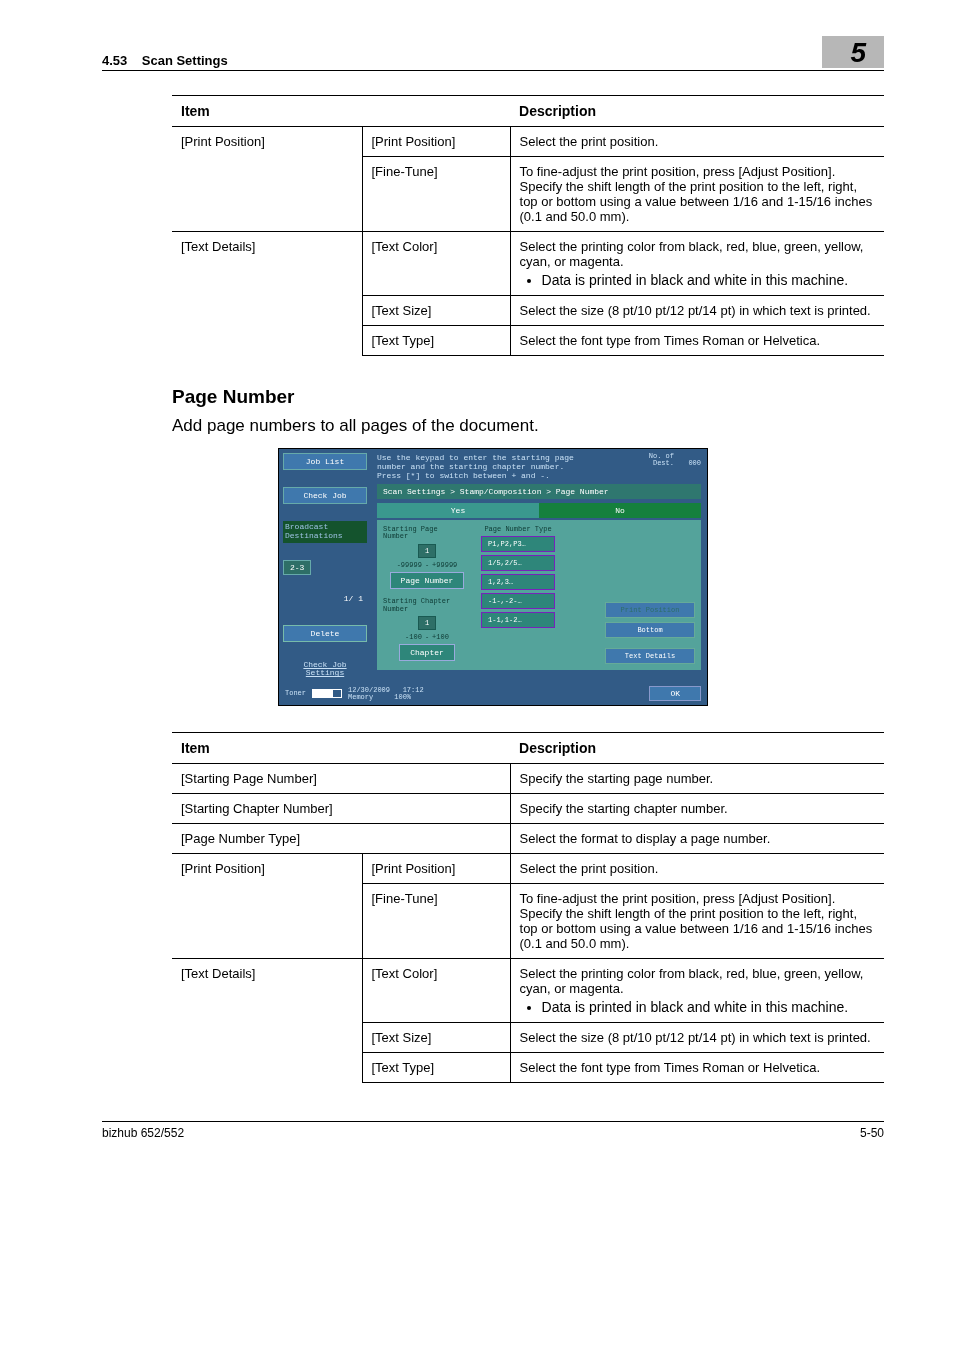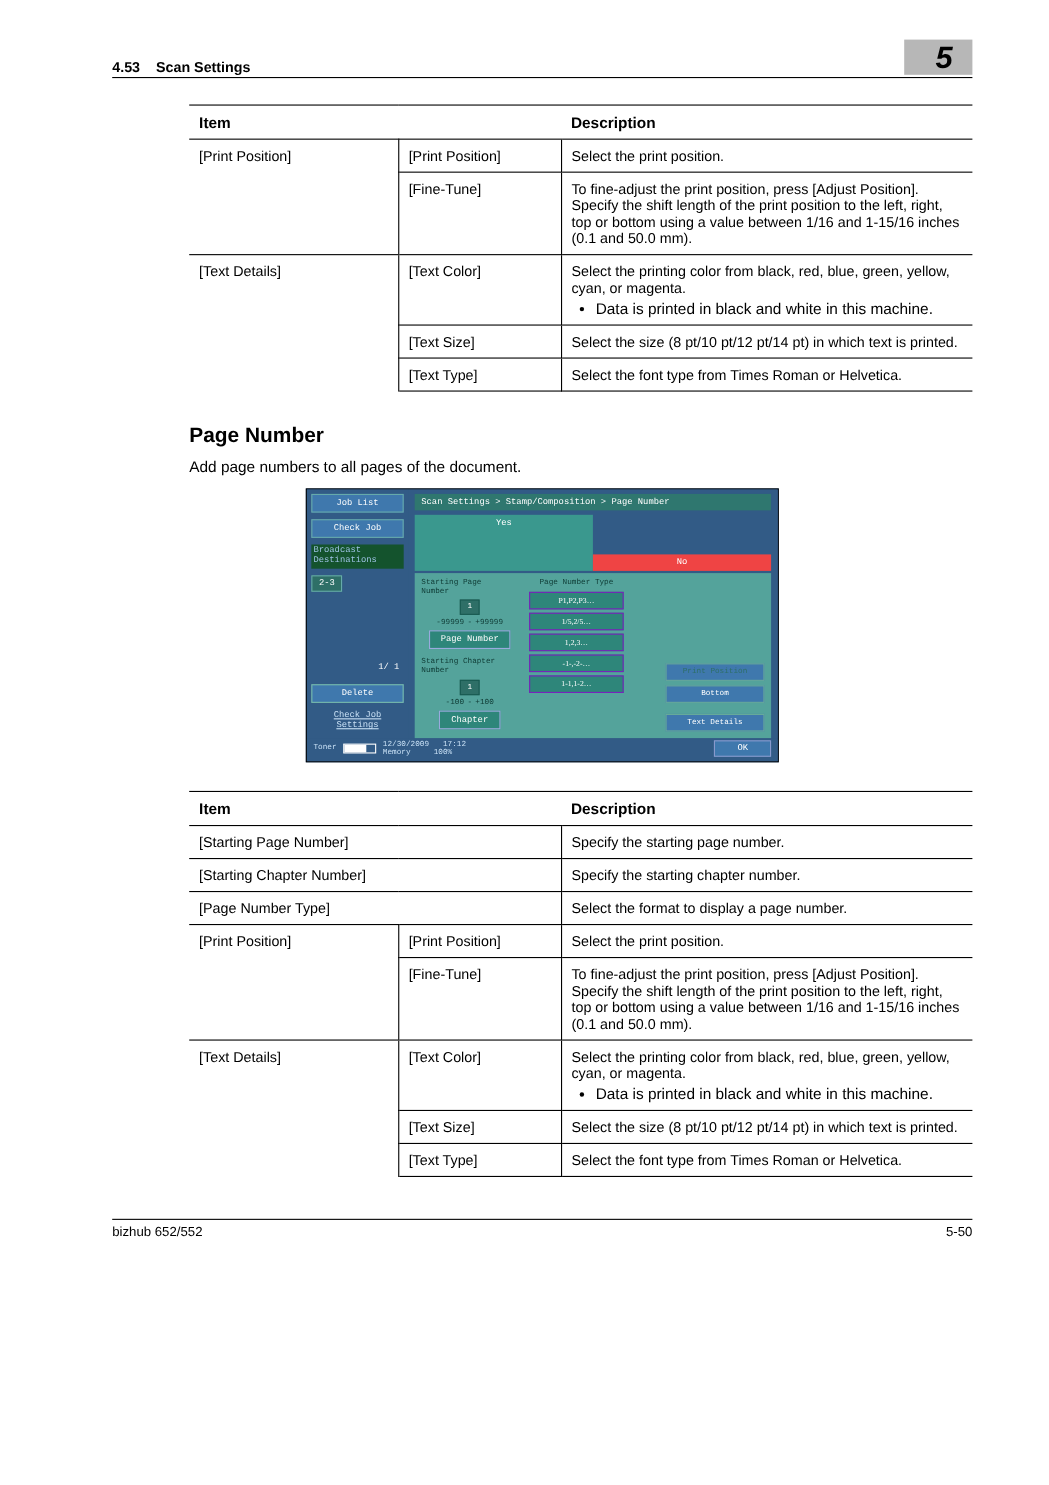--- a/index.html
+++ b/index.html
@@ -25,44 +25,44 @@
   .bullet { list-style: disc; margin: 3px 0 0 22px; padding: 0; font-size: 14px; }
   
   table.desc th:first-child, table.desc td:first-child { border-left: none; }
   table.desc th:last-child,  table.desc td:last-child  { border-right: none; }
   table.desc th, table.desc td { border-right: 1px solid #000; }
   table.desc th:last-child, table.desc td:last-child { border-right: none; }
   
   td.no-right, th.no-right { border-right: none !important; }
   
   h2 { font-size: 19px; margin: 30px 0 8px 70px; }
-  p.body { font-size: 14px; margin: 0 0 12px 70px; }
+  p.body { font-size: 17px; margin: 0 0 12px 70px; }
   
   .panel-outer { width: 430px; margin: 8px auto 26px; border: 1px solid #000; background: #325b86; color: #fff; font-family: "Lucida Console","Courier New",monospace; font-size: 8px; }
   .panel-top { display: flex; }
-  .panel-side { width: 92px; background: #325b86; padding: 4px; display: flex; flex-direction: column; gap: 6px; }
+  .panel-side { width: 92px; background: #325b86; padding: 4px; display: flex; flex-direction: column; gap: 17px; }
   .side-btn { background: #3f78ad; border: 1px solid #6aa; text-align: center; padding: 3px 2px; }
   .side-label { background: #14532d; color: #9fc3e5; padding: 2px; text-align: left; line-height: 1.1; }
   .side-count { color: #fff; margin-top: auto; text-align: right; padding: 2px 4px; }
   .side-del { background: #3f78ad; border: 1px solid #7ba; text-align: center; padding: 3px; margin-top: 3px; }
   .side-check { color: #c8e0f5; text-align: center; text-decoration: underline; padding: 2px; line-height: 1.1; }
   .panel-main { flex: 1; background: #325b86; padding: 4px 6px 0; }
   .panel-msg { color: #c8e0f5; line-height: 1.15; margin-bottom: 3px; }
   .panel-brd { background: #2f776f; color: #fff; padding: 3px 6px; }
   .yn-row { display: flex; margin-top: 4px; }
   .yn { flex: 1; text-align: center; padding: 3px 0; }
   .yn-y { background: #3a988e; color: #fff; }
-  .yn-n { background: #ef4444; color: #fff; margin-top: 36px; }
+  .yn-n { background: #15803d; color: #fff; }
   .work { background: #54a39b; margin-top: 2px; padding: 6px; display: flex; gap: 10px; min-height: 150px; }
   .wcol { display: flex; flex-direction: column; align-items: center; gap: 3px; }
   .lbl { color: #0e3a34; font-size: 7px; text-align: left; align-self: flex-start; line-height: 1.1; }
   .valrow { display: flex; align-items: center; gap: 3px; color: #0e3a34; font-size: 7px; }
   .nv { background: #2e6f67; color: #fff; padding: 2px 6px; font-size: 7px; border: 1px solid #195a52; }
   .btn3d { background: #2e867a; color: #fff; padding: 3px 10px; border: 1px solid #9ad; }
-  .opt { background: #2e867a; color: #fff; padding: 3px 6px; width: 86px; text-align: center; border: 1px solid #72b; font-size: 7px; font-family: Liberation Serif, serif; }
+  .opt { background: #2e867a; color: #fff; padding: 3px 6px; width: 74px; text-align: left; border: 1px solid #72b; font-size: 7px; }
   .opt-sel { background: #e9e9e9; color: #2e6f67; }
   .rbox { background: #3f78ad; padding: 3px 6px; width: 90px; text-align: center; border: 1px solid #6a9; font-size: 7px; }
   .panel-bot { display: flex; align-items: center; background: #325b86; padding: 2px 6px 4px; gap: 6px; }
   .toner-box { width: 30px; height: 9px; border: 1px solid #fff; position: relative; }
   .toner-fill { position: absolute; left: 0; top: 0; bottom: 0; width: 70%; background: #fff; }
   .btinfo { color: #c8e0f5; font-size: 7px; line-height: 1; }
   .ok { margin-left: auto; background: #3f78ad; border: 1px solid #89c; padding: 2px 20px; font-size: 8px; }
   
   .ftr { display: flex; font-size: 12px; border-top: 1px solid #000; padding-top: 4px; margin-top: 38px; }
   .addr-badge { border: 1px solid #6aa; background:#2e6f67; color:#fff; padding:2px 6px; font-size:8px; display:inline-block; }
@@ -133,20 +133,30 @@
         <div class="side-btn">Check Job</div>
         <div class="side-label" style="white-space:pre-line;">Broadcast
 Destinations</div>
         <div style="text-align:left;"><span class="addr-badge">2-3</span></div>
         <div class="side-count">1/  1</div>
         <div class="side-del">Delete</div>
         <div class="side-check" style="white-space:pre-line;">Check Job
 Settings</div>
       </div>
       <div class="panel-main">
+        <div style="display:flex;">
+          <div class="panel-msg" style="white-space:pre-line; flex:1;">Use the keypad to enter the starting page
+number and the starting chapter number.
+Press [*] to switch between + and -.</div>
+          <div style="text-align:right;">
+            <div class="btinfo" style="white-space:pre-line;display:inline-block;">No. of
+Dest.</div>
+            &nbsp;&nbsp;<span class="btinfo">000</span>
+          </div>
+        </div>
         <div class="panel-brd">Scan Settings &gt; Stamp/Composition &gt; Page Number</div>
         <div class="yn-row">
           <div class="yn yn-y">Yes</div>
           <div class="yn yn-n">No</div>
         </div>
         <div class="work">
           <div class="wcol" style="width:88px;">
             <div class="lbl" style="white-space:pre-line;">Starting Page
 Number</div>
             <div class="nv">1</div>

